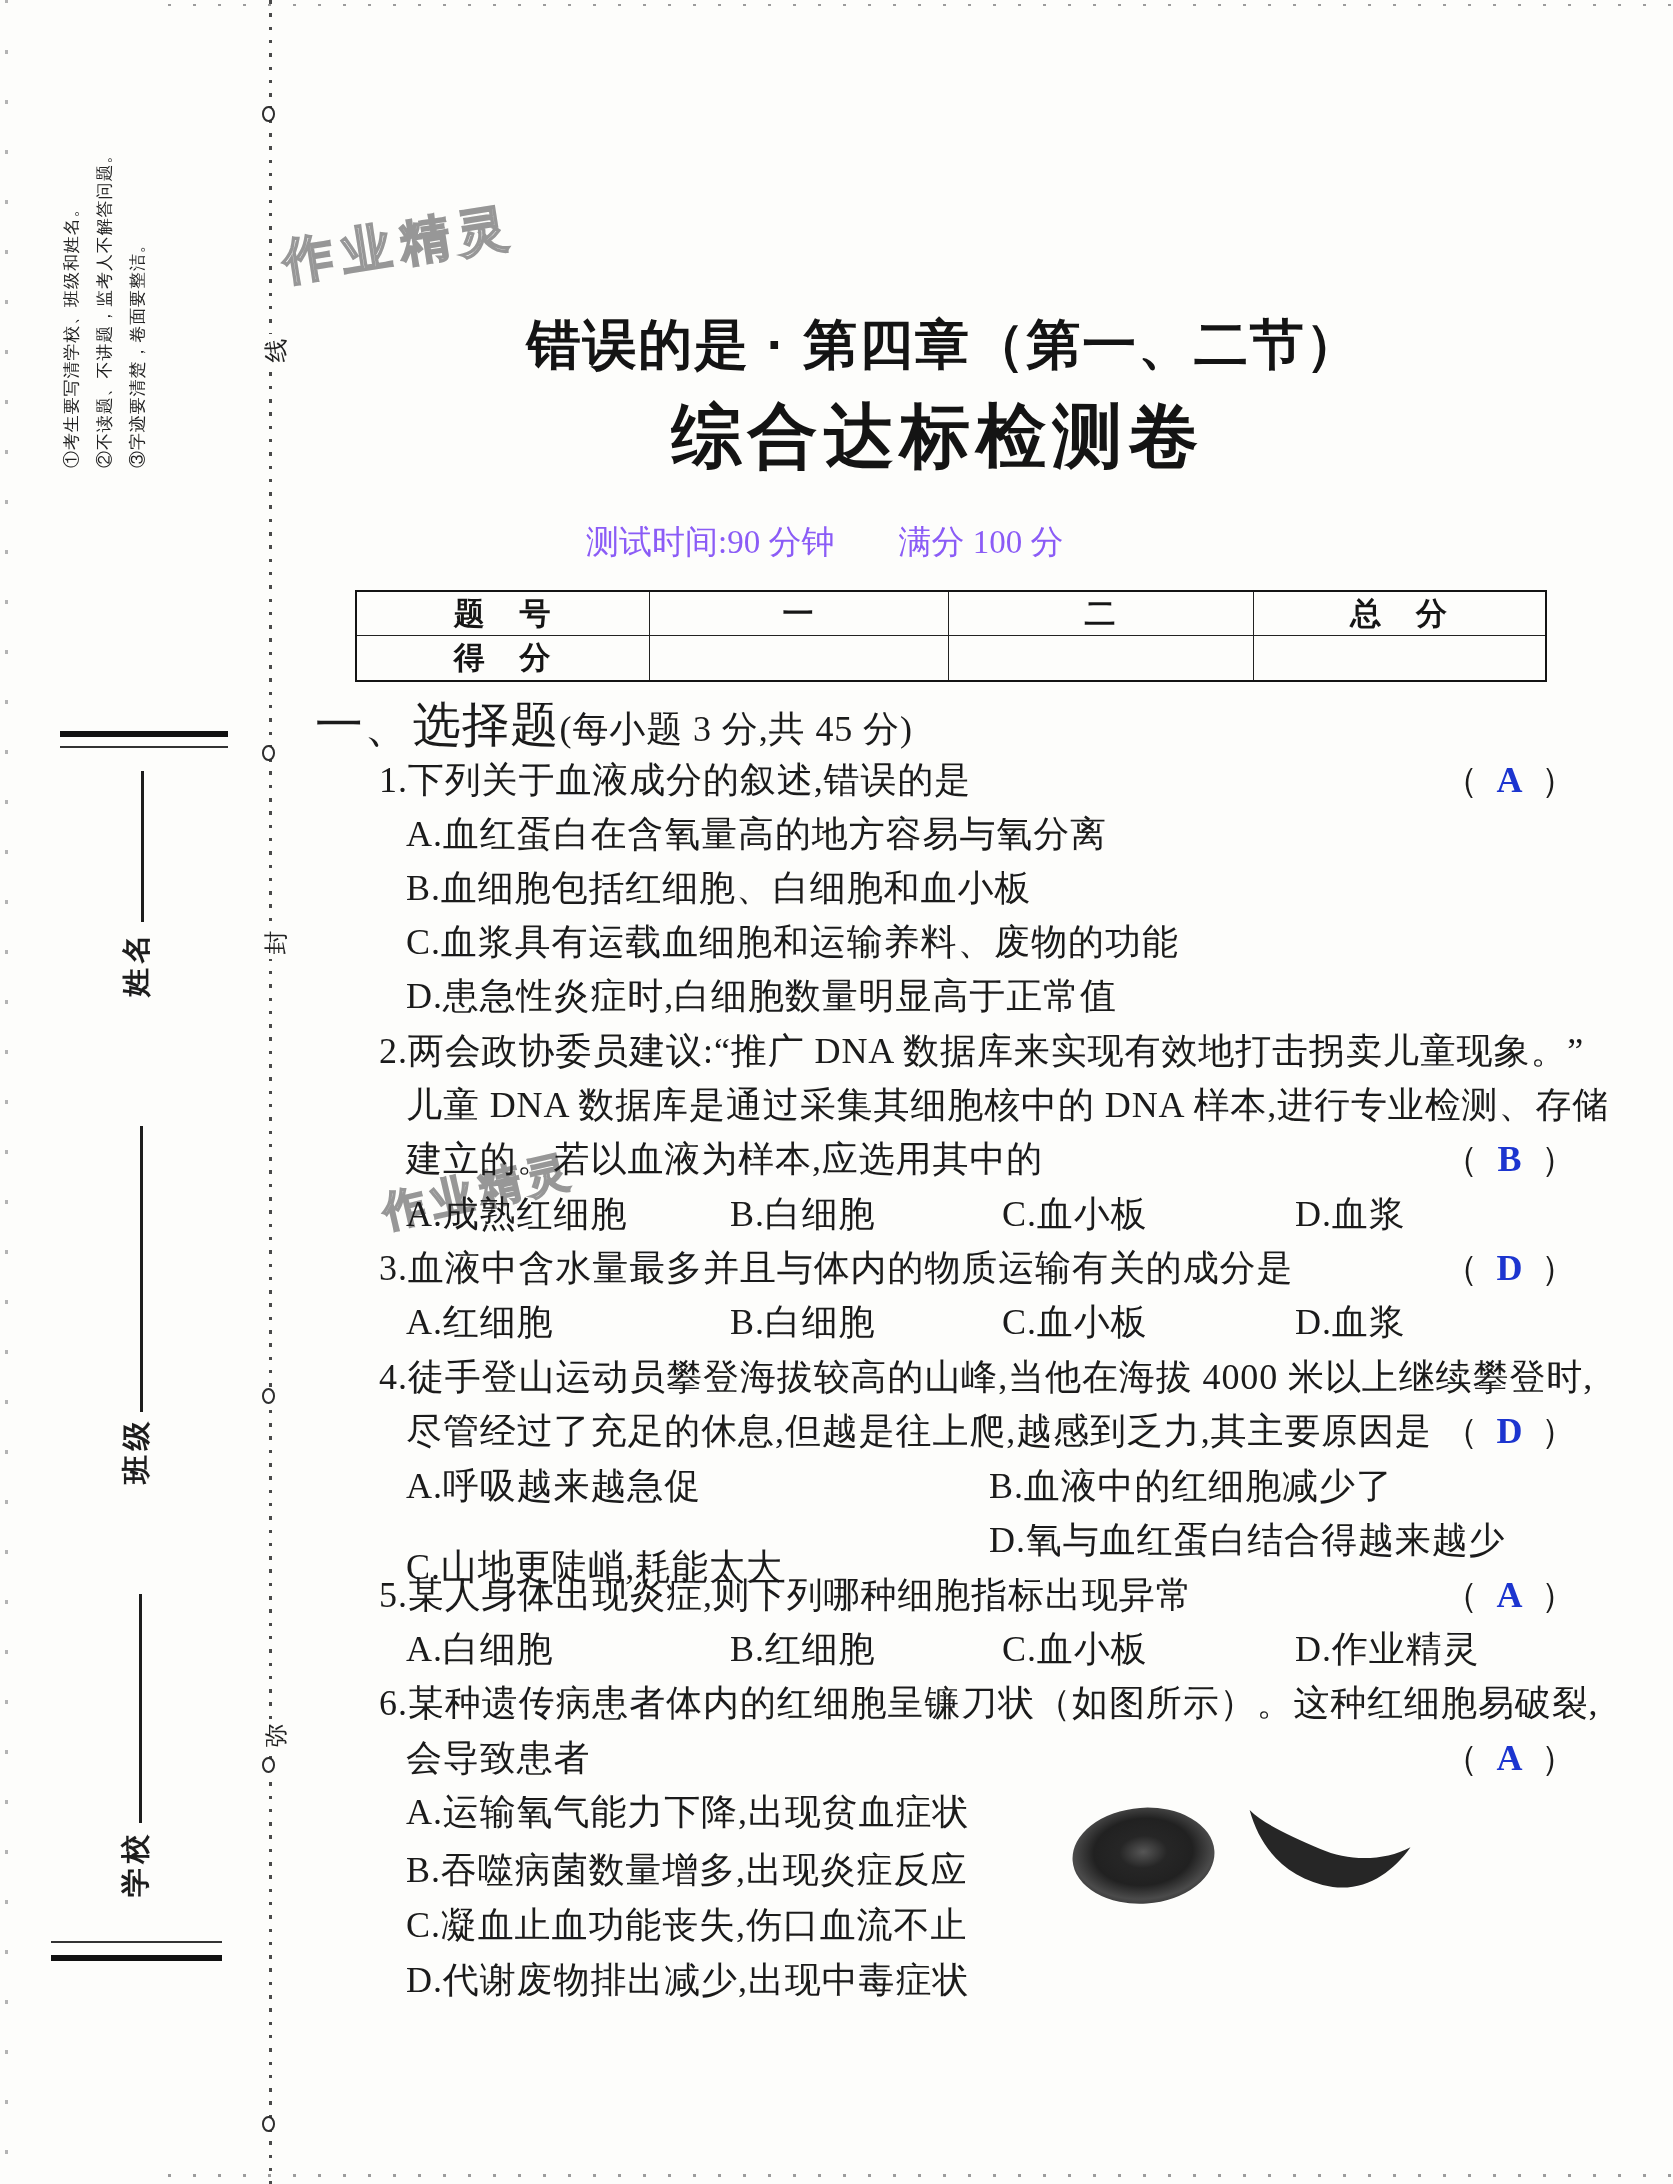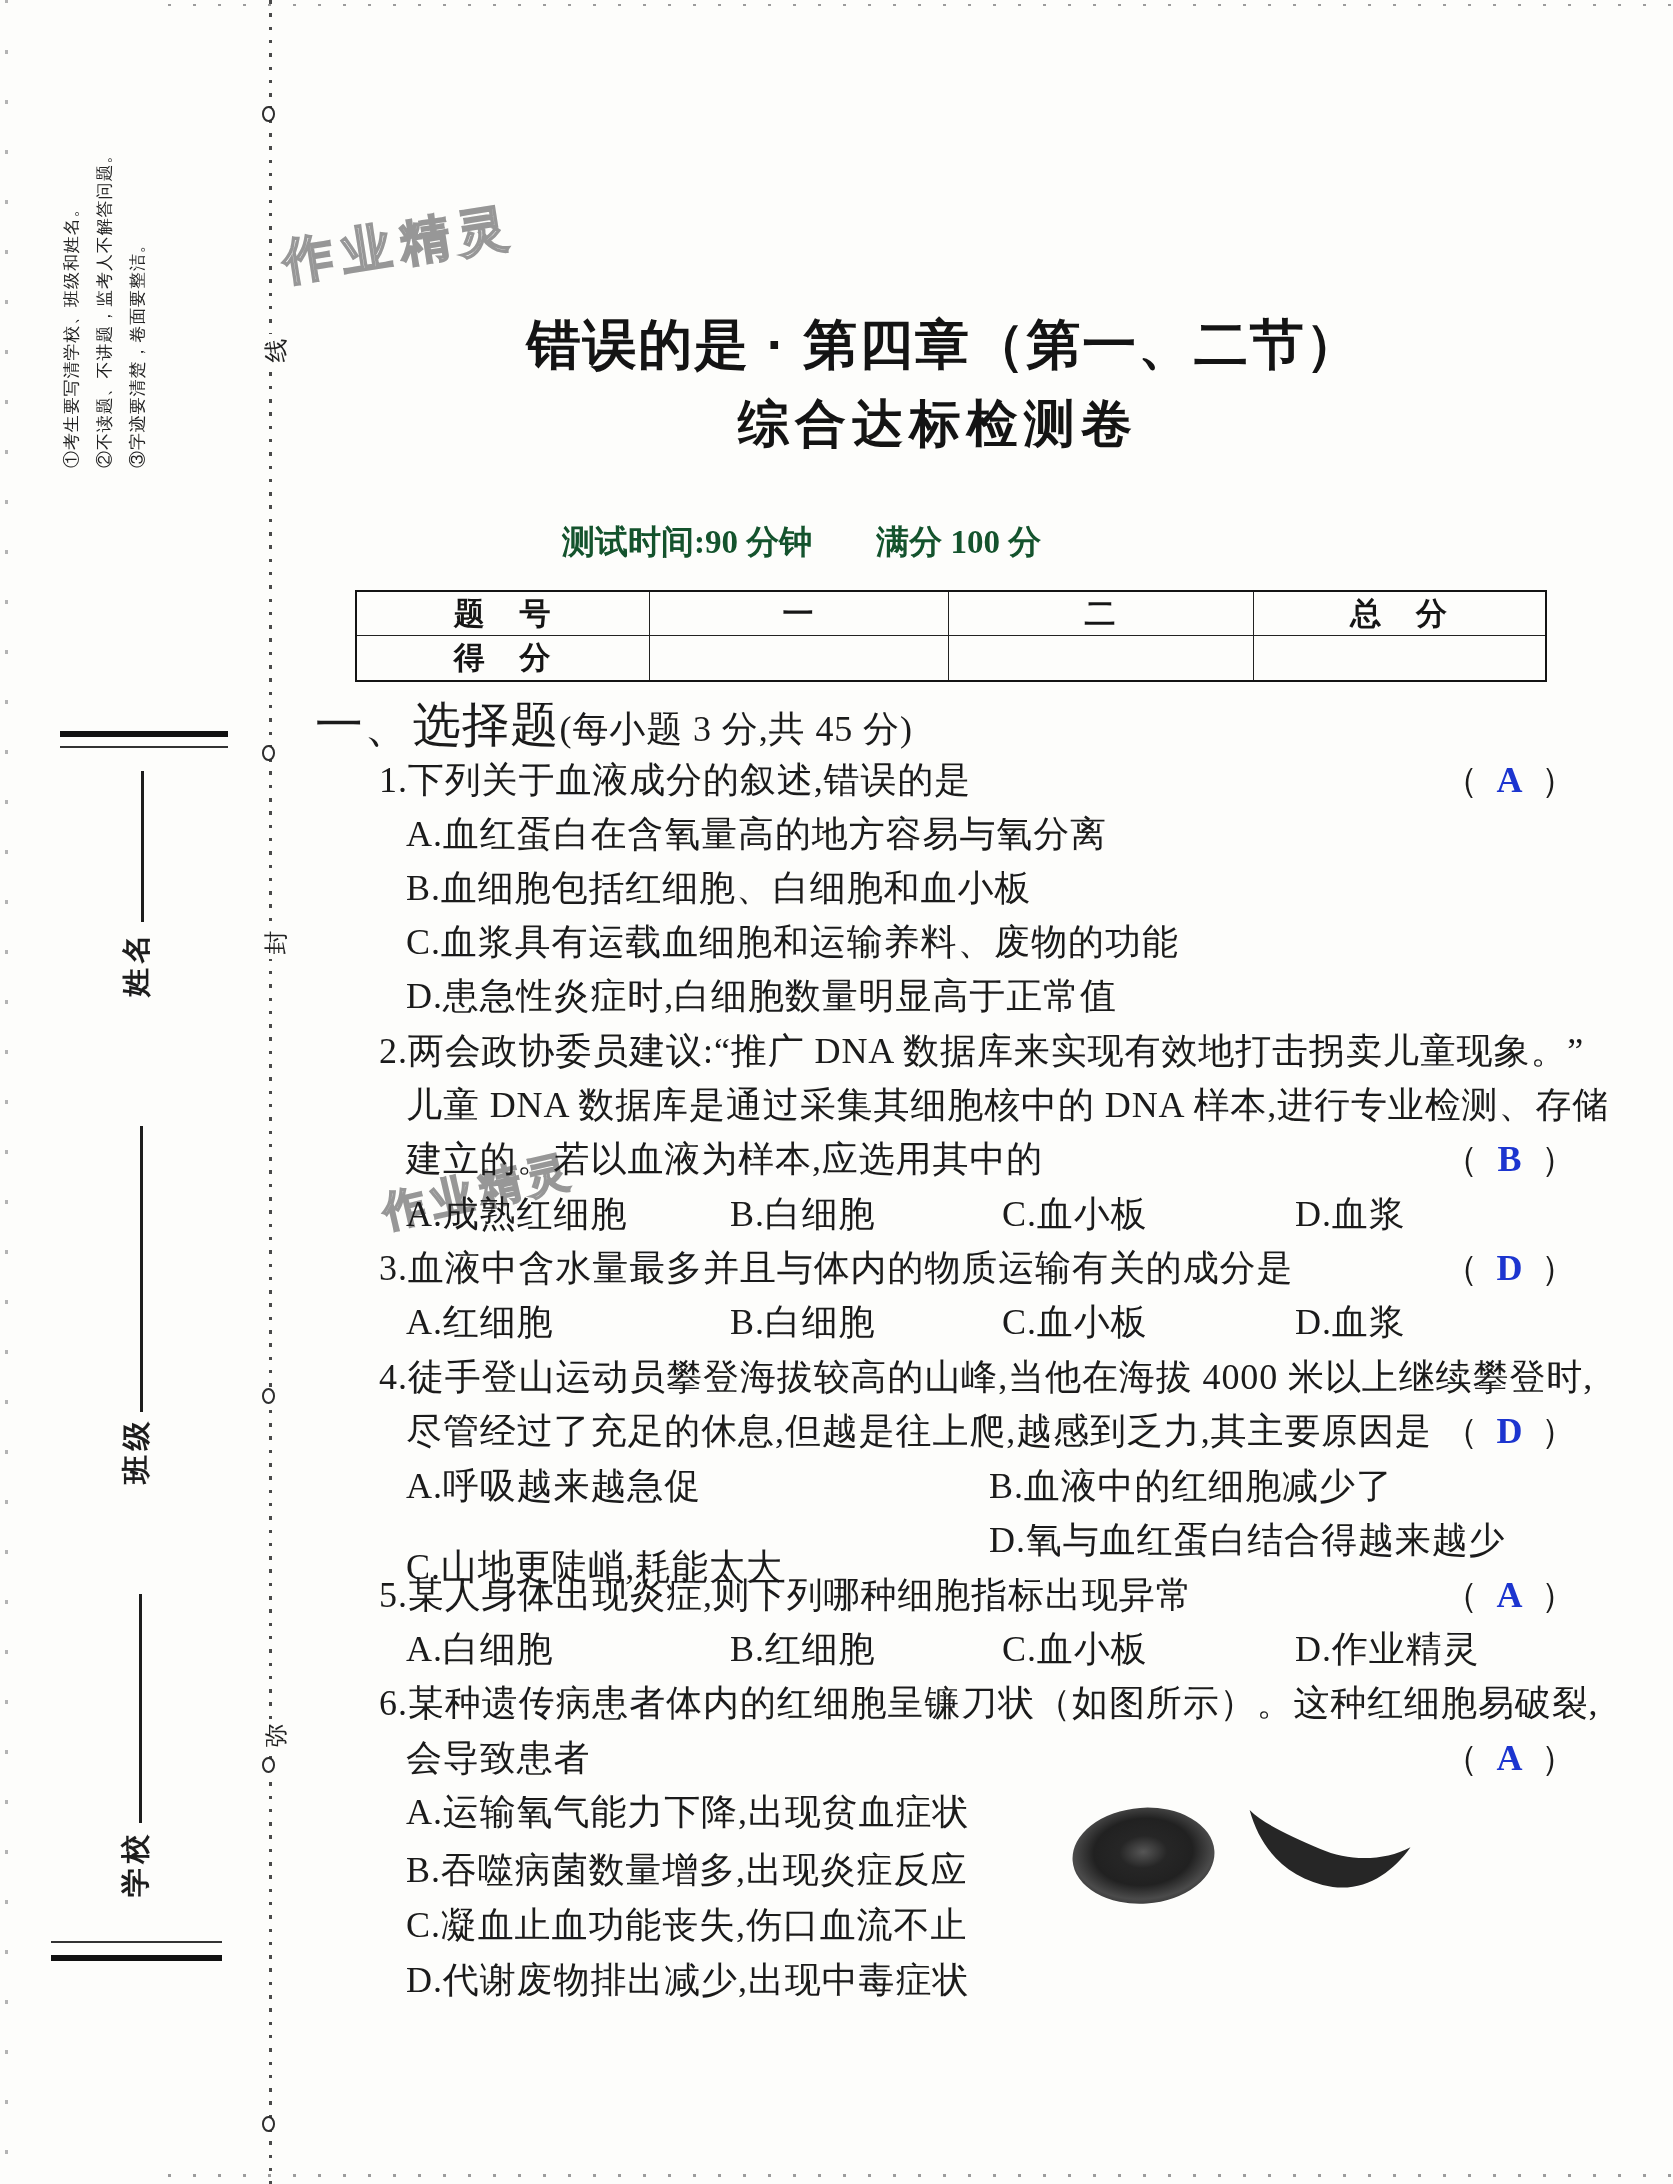--- a/index.html
+++ b/index.html
@@ -40,22 +40,22 @@
   
   .wm{position:absolute;font-family:"Liberation Sans","DejaVu Sans",sans-serif;font-weight:800;
       color:#ffffff;-webkit-text-stroke:1.8px #979797;text-shadow:0 0 0.9px #ababab;white-space:nowrap;}
   #wm1{left:282px;top:211px;font-size:50px;letter-spacing:8.9px;transform:rotate(-9deg);}
   #wm2{left:381px;top:1163px;font-size:42px;letter-spacing:7px;transform:rotate(-13deg);}
 
   
   .title{position:absolute;transform:translateX(-50%);font-family:"Liberation Sans","DejaVu Sans",sans-serif;
       font-weight:900;white-space:nowrap;color:#141414;}
   #title1{left:944px;top:309px;font-size:54px;letter-spacing:1.8px;}
-  #title2{left:938px;top:390px;font-size:51px;letter-spacing:6.2px;}
-  .meta{position:absolute;left:562px;top:520px;font-size:33px;font-weight:700;white-space:nowrap;color:#14532d;}
+  #title2{left:938px;top:390px;font-size:70px;letter-spacing:6.2px;}
+  .meta{position:absolute;left:586px;top:520px;font-size:33px;font-weight:400;white-space:nowrap;color:#8b5cf6;}
   .meta .gap{display:inline-block;width:64px;}
 
   
   .stable{position:absolute;left:355px;top:590px;border:2.7px solid #141414;display:grid;
       grid-template-columns:293px 299px 305px 291px;grid-auto-rows:44px;background:#fdfdfb;}
   .stable .cell{border-right:1.8px solid #222;border-bottom:1.8px solid #222;display:flex;
       align-items:center;justify-content:center;font-size:31px;font-weight:700;letter-spacing:1.8px;color:#161616;}
   .stable .cell.lastcol{border-right:none;}
   .stable .cell.lastrow{border-bottom:none;}
 

